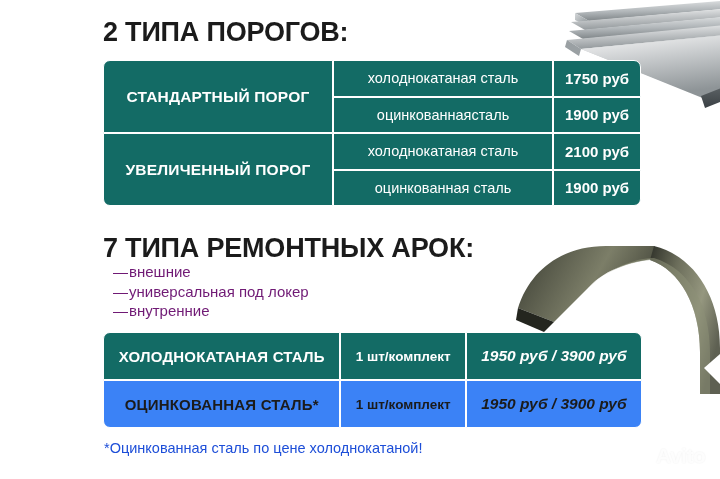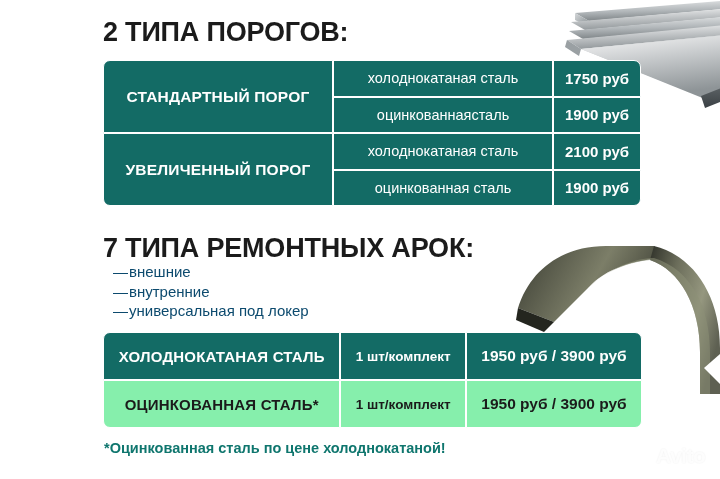--- a/index.html
+++ b/index.html
@@ -25,21 +25,21 @@
   .h-main{
     position:absolute;color:#1b1b1b;font-weight:bold;
     letter-spacing:-0.2px;white-space:nowrap;
   }
   #heading-1{left:94px;top:17px;font-size:27px;}
   #heading-2{left:94px;top:233px;font-size:27px;}
 
   
   .bullets{position:absolute;left:104px;top:262px;}
   .bullet{
-    font-size:15px;color:#0c4a6e;line-height:19.5px;white-space:nowrap;
+    font-size:15px;color:#701a75;line-height:19.5px;white-space:nowrap;
   }
   .bullet .dash{display:inline-block;width:16px;}
 
   
   .tbl{position:absolute;border-collapse:separate;border-spacing:0;}
   .tbl td{
     vertical-align:middle;padding:0;
   }
 
   
@@ -62,40 +62,39 @@
   #price-table-sills .corner-tl{border-top-left-radius:7px;}
   #price-table-sills .corner-bl{border-bottom-left-radius:7px;}
   #price-table-sills .corner-tr{border-top-right-radius:7px;}
   #price-table-sills .corner-br{border-bottom-right-radius:7px;}
 
   
   #price-table-arches{left:94px;top:332px;width:539px;height:96px;}
   #price-table-arches tr{height:47px;}
   #price-table-arches td{border:1.5px solid #ffffff;}
   #price-table-arches .row-green td{background:#136b65;color:#ffffff;}
-  #price-table-arches .row-orange td{background:#86efac;color:#1b1b1b;}
+  #price-table-arches .row-orange td{background:#3b82f6;color:#1b1b1b;}
   #price-table-arches .a-name{
     width:236px;text-align:center;font-size:15px;font-weight:bold;letter-spacing:0.2px;
   }
   #price-table-arches .a-qty{
     width:124px;text-align:center;font-size:13.5px;font-weight:bold;
   }
   #price-table-arches .a-price{
-    width:175px;text-align:center;font-size:15.5px;font-weight:bold;
+    width:175px;text-align:center;font-size:15.5px;font-weight:bold;font-style:italic;
   }
   #price-table-arches .corner-tl{border-top-left-radius:7px;}
   #price-table-arches .corner-bl{border-bottom-left-radius:7px;}
   #price-table-arches .corner-tr{border-top-right-radius:7px;}
   #price-table-arches .corner-br{border-bottom-right-radius:7px;}
 
   
   #footnote{
-    position:absolute;left:95px;top:440px;font-size:14.5px;color:#0f766e;
+    position:absolute;left:95px;top:440px;font-size:14.5px;color:#1d4ed8;
     white-space:nowrap;
-    font-weight:bold;
   }
 
   
   #brand-logo{position:absolute;left:4px;top:388px;width:88px;height:80px;}
   #brand-logo .logo-text{
     position:absolute;left:0;top:54px;width:88px;text-align:center;
     font-size:13.5px;font-weight:bold;color:#1d5f59;
     letter-spacing:-0.3px;font-family:"Liberation Sans Narrow","Liberation Sans",sans-serif;
     transform:scaleX(0.88);transform-origin:center;
   }
@@ -205,24 +204,24 @@
     </tbody>
   </table>
 
   <div class="h-main" id="heading-2">7 ТИПА РЕМОНТНЫХ АРОК:</div>
 
   <div class="bullets">
     <div class="bullet">
       <span class="dash">—</span><span>внешние</span>
     </div>
     <div class="bullet">
-      <span class="dash">—</span><span>внутренние</span>
+      <span class="dash">—</span><span>универсальная под локер</span>
     </div>
     <div class="bullet">
-      <span class="dash">—</span><span>универсальная под локер</span>
+      <span class="dash">—</span><span>внутренние</span>
     </div>
   </div>
 
   <table class="tbl" id="price-table-arches">
     <tbody>
       <tr class="row-green">
         <td class="a-name corner-tl">ХОЛОДНОКАТАНАЯ СТАЛЬ</td>
         <td class="a-qty">1 шт/комплект</td>
         <td class="a-price corner-tr">1950 руб / 3900 руб</td>
       </tr>

